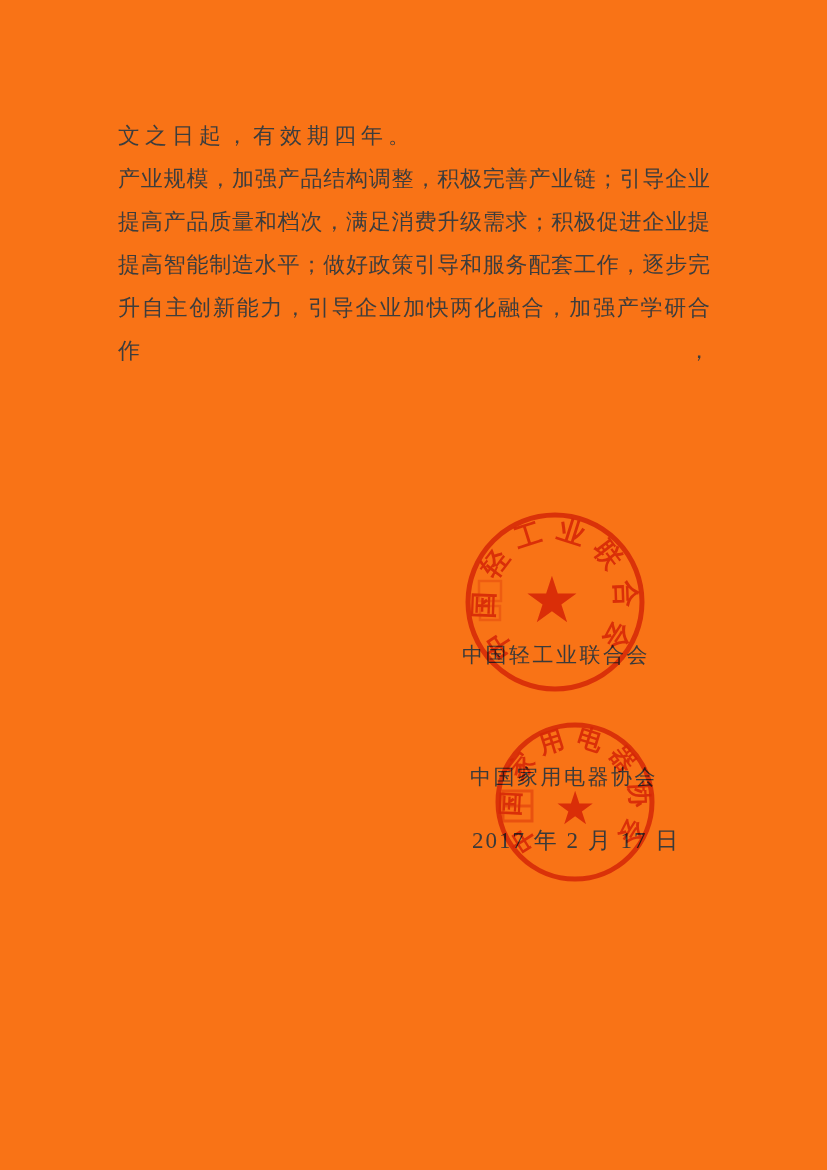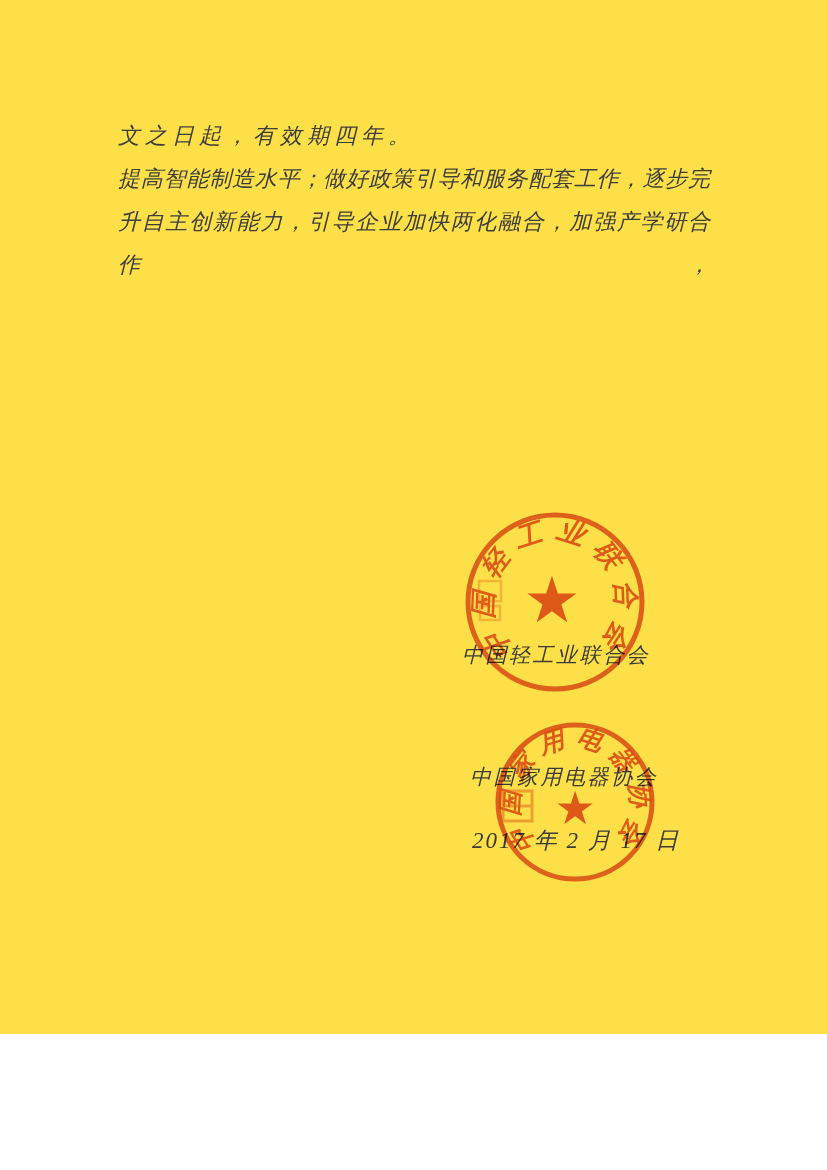--- a/index.html
+++ b/index.html
@@ -3,25 +3,24 @@
 <meta charset="utf-8">
 <style>
   html, body {
     margin: 0;
     padding: 0;
     background: #ffffff;
   }
   .page {
     position: relative;
     width: 827px;
-    height: 1034px;
-    background: #fde047;
+    height: 1170px;
+    background: #f97316;
     overflow: hidden;
     font-family: "Liberation Serif", serif;
-    font-style: italic;
   }
   
   .textblock {
     position: absolute;
     left: 118px;
     top: 114px;
     width: 592px;
     color: #3d3d3d;
     font-size: 22px;
   }
@@ -103,20 +102,22 @@
     stroke: #e06a55;
   }
 </style>
 </head>
 <body>
 
 <div class="page">
 
   <div class="textblock">
     <div class="line plain">文之日起，有效期四年。</div>
+    <div class="line justify">产业规模，加强产品结构调整，积极完善产业链；引导企业</div>
+    <div class="line justify">提高产品质量和档次，满足消费升级需求；积极促进企业提</div>
     <div class="line justify">提高智能制造水平；做好政策引导和服务配套工作，逐步完</div>
     <div class="line justify">升自主创新能力，引导企业加快两化融合，加强产学研合作，</div>
   </div>
 
   <div class="sig sig-org1">中国轻工业联合会</div>
   <div class="sig sig-org2">中国家用电器协会</div>
   <div class="sig sig-date">2017 年 2 月 17 日</div>
 
   <svg class="seal-layer" width="827" height="1170" viewBox="0 0 827 1170" aria-hidden="true">
 

